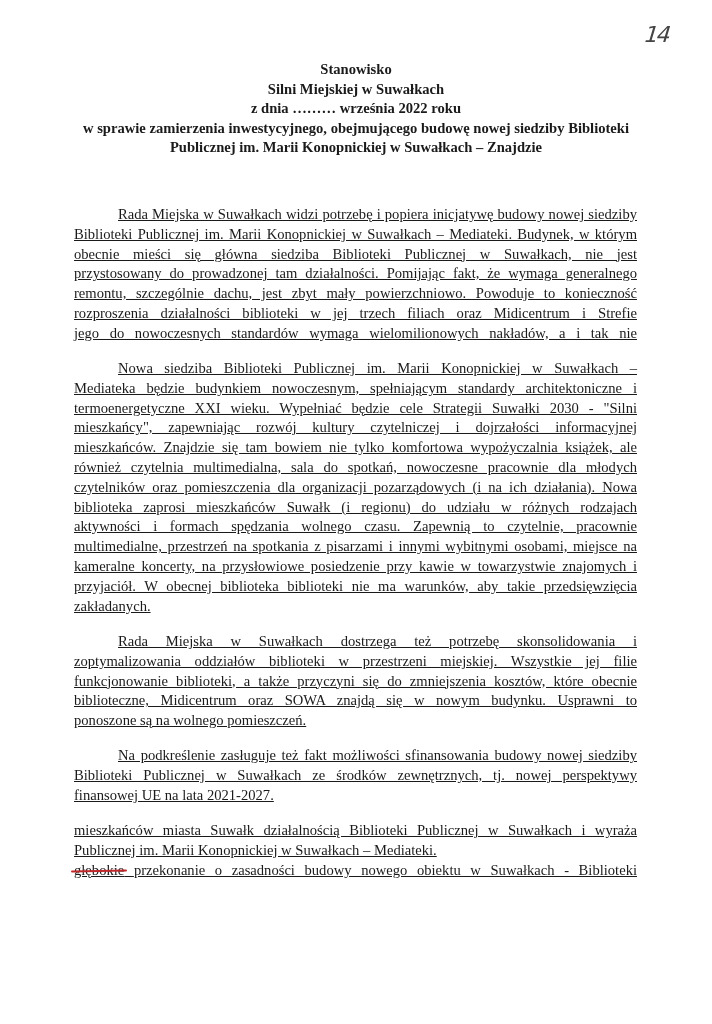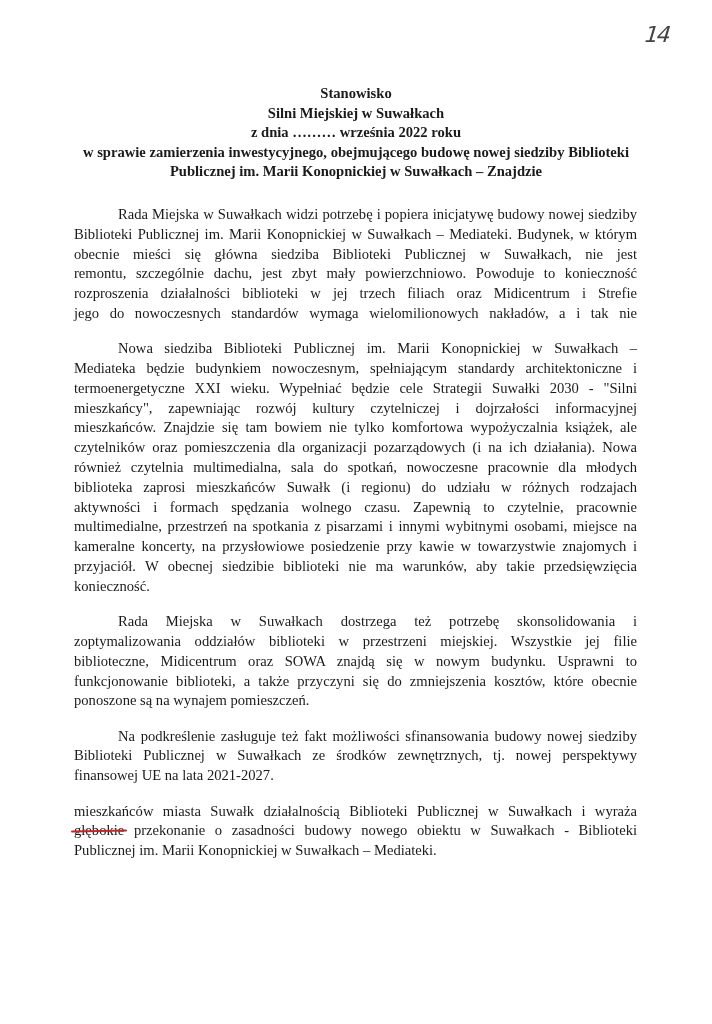--- a/index.html
+++ b/index.html
@@ -21,21 +21,21 @@
       top: 22px;
       font-family: "DejaVu Sans", sans-serif;
       font-style: italic;
       font-size: 22px;
       color: #444;
       letter-spacing: -2px;
       transform: skewX(-6deg);
     }
     .header {
       position: absolute;
-      top: 84px;
+      top: 60px;
       left: 0;
       width: 712px;
       text-align: center;
       font-weight: bold;
       font-size: 14.6px;
       line-height: 19.5px;
     }
     .header div { white-space: nowrap; }
     .body {
       position: absolute;
@@ -48,20 +48,21 @@
     }
     .para {
       text-indent: 44px;
       margin: 0 0 15.5px 0;
     }
     .para .line {
       display: block;
       text-align: justify;
       text-align-last: justify;
       white-space: nowrap;
+      text-decoration: underline;
     }
     .para .line.first { text-indent: 44px; }
     .para .line:not(.first) { text-indent: 0; }
     .para .line.last { text-align-last: left; }
     .struck {
       position: relative;
       display: inline;
     }
     .struck::after {
       content: "";
@@ -86,53 +87,54 @@
   <div>z dnia ……… września 2022 roku</div>
   <div>w sprawie zamierzenia inwestycyjnego, obejmującego budowę nowej siedziby Biblioteki</div>
   <div>Publicznej im. Marii Konopnickiej w Suwałkach – Znajdzie</div>
 </div>
 
 <div class="body">
   <div class="para">
     <span class="line first">Rada Miejska w Suwałkach widzi potrzebę i popiera inicjatywę budowy nowej siedziby</span>
     <span class="line">Biblioteki Publicznej im. Marii Konopnickiej w Suwałkach – Mediateki. Budynek, w którym</span>
     <span class="line">obecnie mieści się główna siedziba Biblioteki Publicznej w Suwałkach, nie jest</span>
+    <span class="line">przystosowany do prowadzonej tam działalności. Pomijając fakt, że wymaga generalnego</span>
     <span class="line">remontu, szczególnie dachu, jest zbyt mały powierzchniowo. Powoduje to konieczność</span>
     <span class="line">rozproszenia działalności biblioteki w jej trzech filiach oraz Midicentrum i Strefie</span>
     <span class="line">jego do nowoczesnych standardów wymaga wielomilionowych nakładów, a i tak nie</span>
   </div>
 
   <div class="para">
     <span class="line first">Nowa siedziba Biblioteki Publicznej im. Marii Konopnickiej w Suwałkach –</span>
     <span class="line">Mediateka będzie budynkiem nowoczesnym, spełniającym standardy architektoniczne i</span>
     <span class="line">termoenergetyczne XXI wieku. Wypełniać będzie cele Strategii Suwałki 2030 - "Silni</span>
     <span class="line">mieszkańcy", zapewniając rozwój kultury czytelniczej i dojrzałości informacyjnej</span>
     <span class="line">mieszkańców. Znajdzie się tam bowiem nie tylko komfortowa wypożyczalnia książek, ale</span>
+    <span class="line">również czytelnia multimedialna, sala do spotkań, nowoczesne pracownie dla młodych</span>
     <span class="line">czytelników oraz pomieszczenia dla organizacji pozarządowych (i na ich działania). Nowa</span>
-    <span class="line">również czytelnia multimedialna, sala do spotkań, nowoczesne pracownie dla młodych</span>
     <span class="line">biblioteka zaprosi mieszkańców Suwałk (i regionu) do udziału w różnych rodzajach</span>
     <span class="line">aktywności i formach spędzania wolnego czasu. Zapewnią to czytelnie, pracownie</span>
     <span class="line">multimedialne, przestrzeń na spotkania z pisarzami i innymi wybitnymi osobami, miejsce na</span>
     <span class="line">kameralne koncerty, na przysłowiowe posiedzenie przy kawie w towarzystwie znajomych i</span>
-    <span class="line">przyjaciół. W obecnej siedzibie biblioteki nie ma warunków, aby takie przedsięwzięcia</span>
-    <span class="line last">konieczność.</span>
+    <span class="line">przyjaciół. W obecnej biblioteka biblioteki nie ma warunków, aby takie przedsięwzięcia</span>
+    <span class="line last">zakładanych.</span>
   </div>
 
   <div class="para">
     <span class="line first">Rada Miejska w Suwałkach dostrzega też potrzebę skonsolidowania i</span>
     <span class="line">zoptymalizowania oddziałów biblioteki w przestrzeni miejskiej. Wszystkie jej filie</span>
+    <span class="line">funkcjonowanie biblioteki, a także przyczyni się do zmniejszenia kosztów, które obecnie</span>
     <span class="line">biblioteczne, Midicentrum oraz SOWA znajdą się w nowym budynku. Usprawni to</span>
-    <span class="line">funkcjonowanie biblioteki, a także przyczyni się do zmniejszenia kosztów, które obecnie</span>
-    <span class="line last">ponoszone są na wynajem pomieszczeń.</span>
+    <span class="line last">ponoszone są na wolnego pomieszczeń.</span>
   </div>
 
   <div class="para">
     <span class="line first">Na podkreślenie zasługuje też fakt możliwości sfinansowania budowy nowej siedziby</span>
     <span class="line">Biblioteki Publicznej w Suwałkach ze środków zewnętrznych, tj. nowej perspektywy</span>
     <span class="line last">finansowej UE na lata 2021-2027.</span>
   </div>
 
   <div class="para">
     <span class="line">mieszkańców miasta Suwałk działalnością Biblioteki Publicznej w Suwałkach i wyraża</span>
+    <span class="line last">Publicznej im. Marii Konopnickiej w Suwałkach – Mediateki.</span>
     <span class="line"><span class="struck">głębokie</span> <span>przekonanie o zasadności budowy nowego obiektu w Suwałkach - Biblioteki</span></span>
-    <span class="line last">Publicznej im. Marii Konopnickiej w Suwałkach – Mediateki.</span>
   </div>
 </div>
 
 </body></html>

